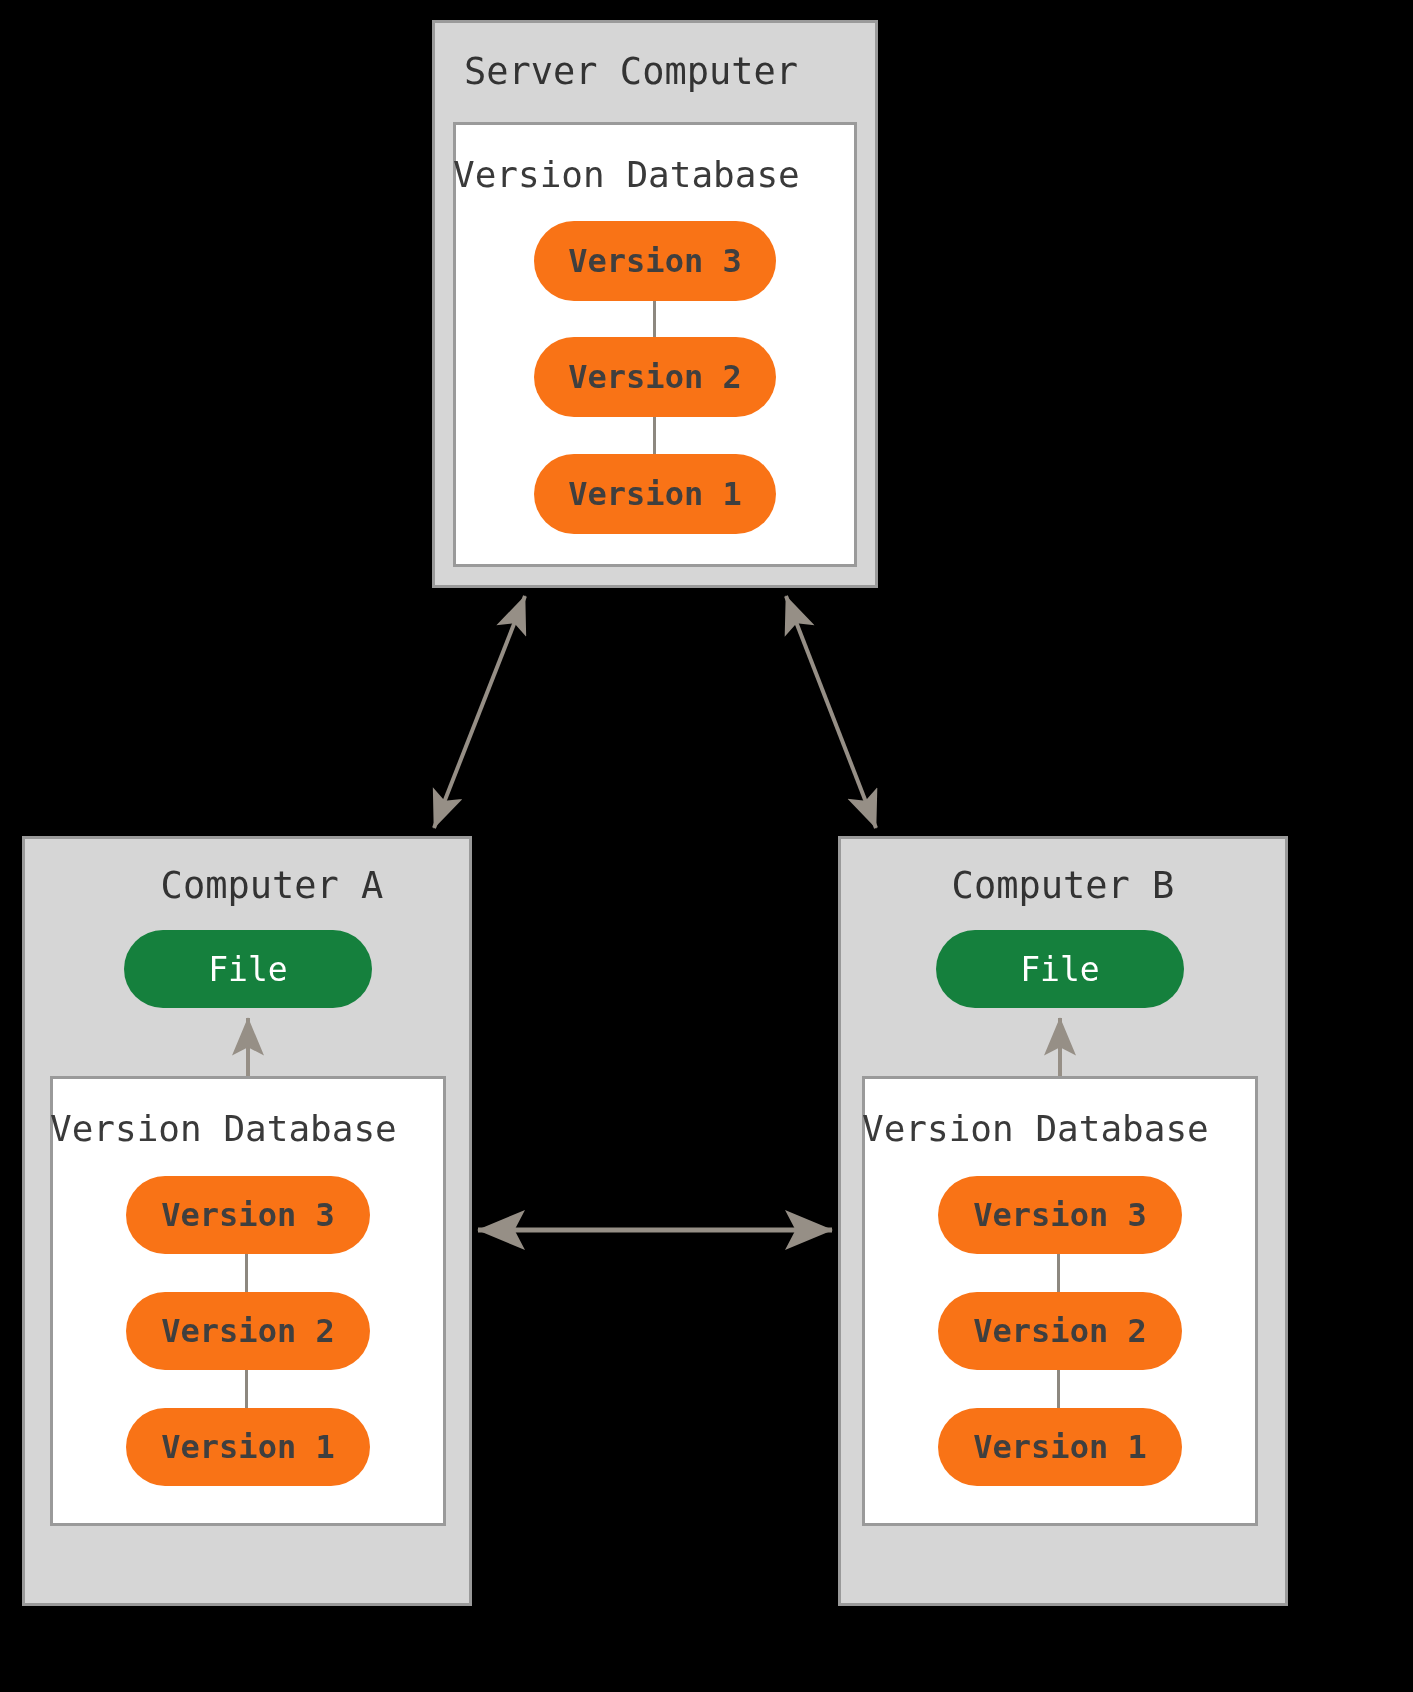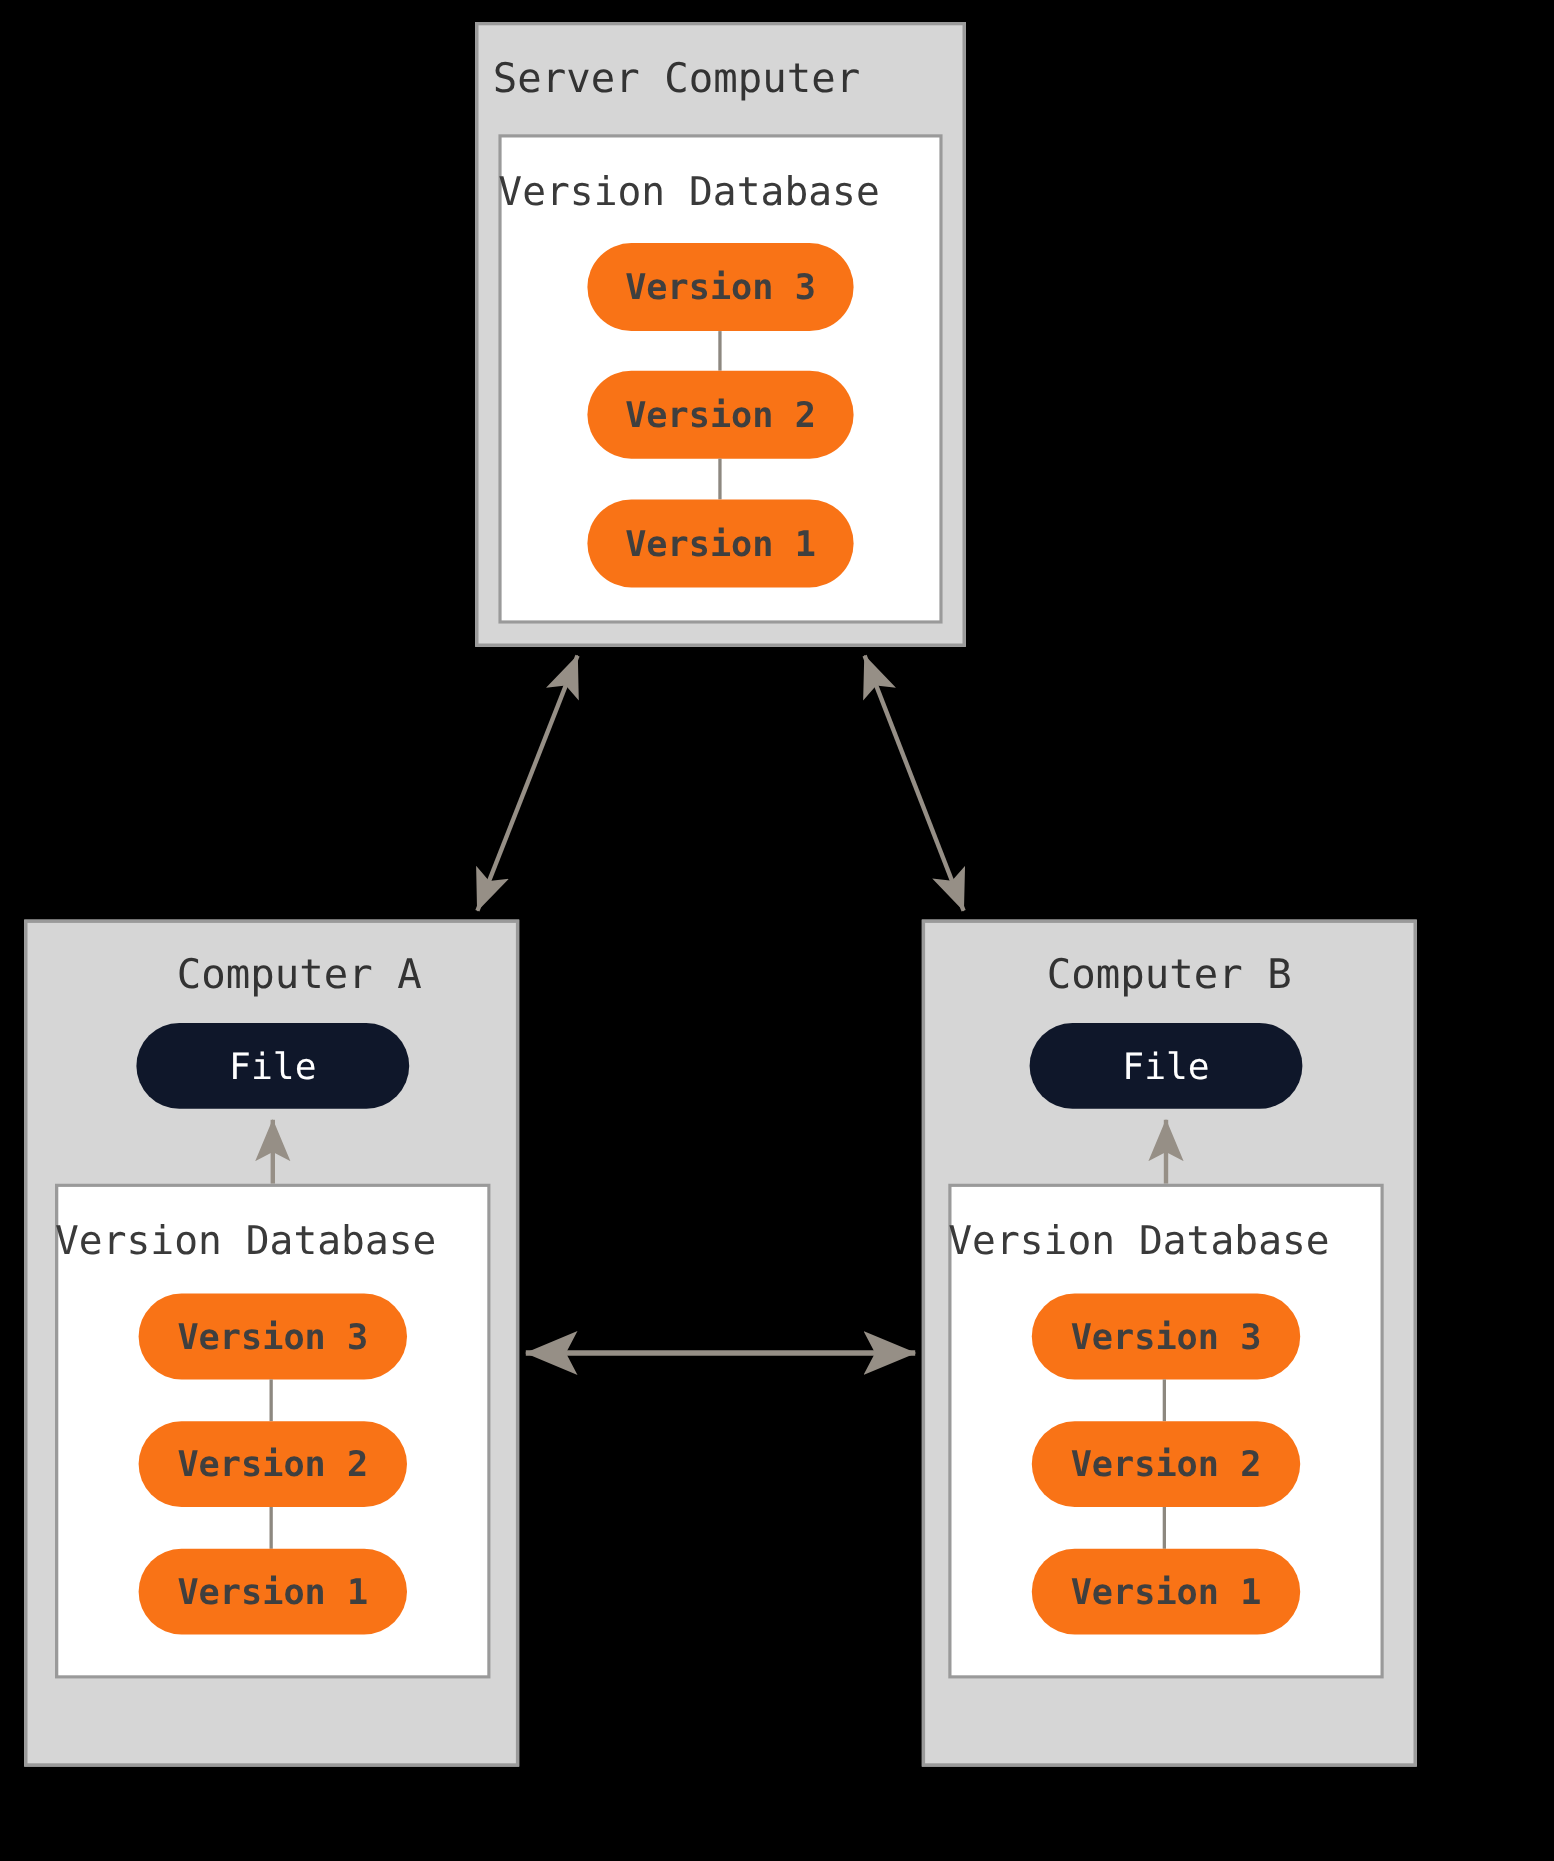--- a/index.html
+++ b/index.html
@@ -73,21 +73,21 @@
   }
   .pill-connector {
     position: absolute;
     width: 3px;
     background: #8d8880;
   }
 
   
   .file-node {
     position: absolute;
-    background: #0f172a;
+    background: #15803d;
     border-radius: 999px;
     color: #ffffff;
     font-size: 33px;
     display: flex;
     align-items: center;
     justify-content: center;
     box-sizing: border-box;
     white-space: nowrap;
   }
 
@@ -141,21 +141,21 @@
   .file-node   { z-index: 3; }
   .machine-title, .vdb-title { z-index: 4; }
   #arrow-layer { z-index: 5; }
 </style>
 </head>
 <body>
 
 <div id="stage">
 
   <div class="machine-box" id="server-box"></div>
-  <div class="machine-title" id="server-title" style="left:432px; width:366px;">Server Computer</div>
+  <div class="machine-title" id="server-title" style="left:448px; width:366px;">Server Computer</div>
 
   <div class="vdb-box" id="server-vdb"></div>
   <div class="vdb-title" id="server-vdb-title" style="left:453px; width:404px;">Version Database</div>
 
   <div class="pill" id="srv-v3">Version 3</div>
   <div class="pill-connector" id="srv-c32"></div>
   <div class="pill" id="srv-v2">Version 2</div>
   <div class="pill-connector" id="srv-c21"></div>
   <div class="pill" id="srv-v1">Version 1</div>
 

